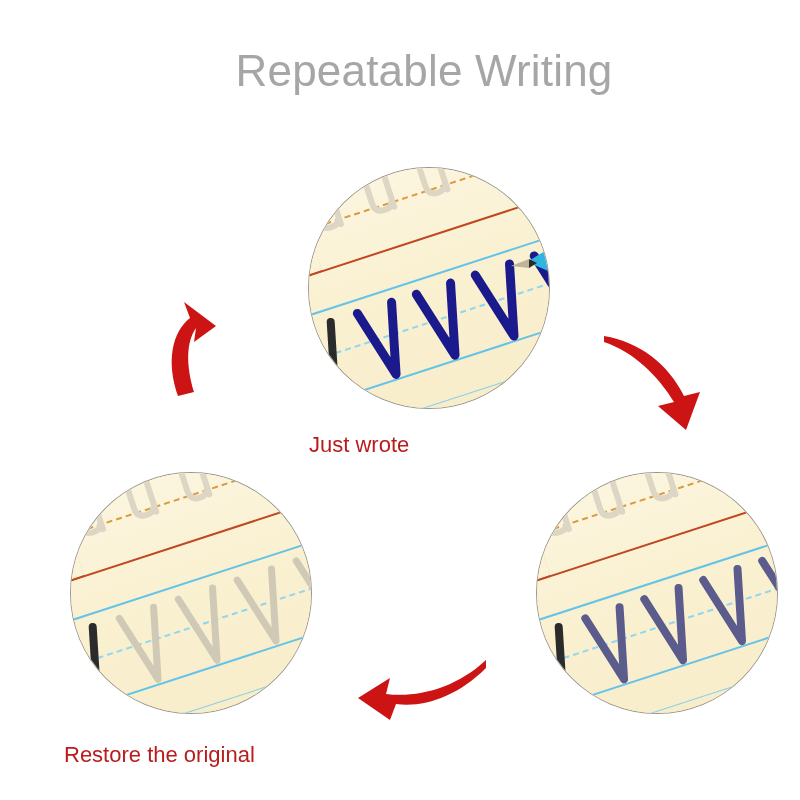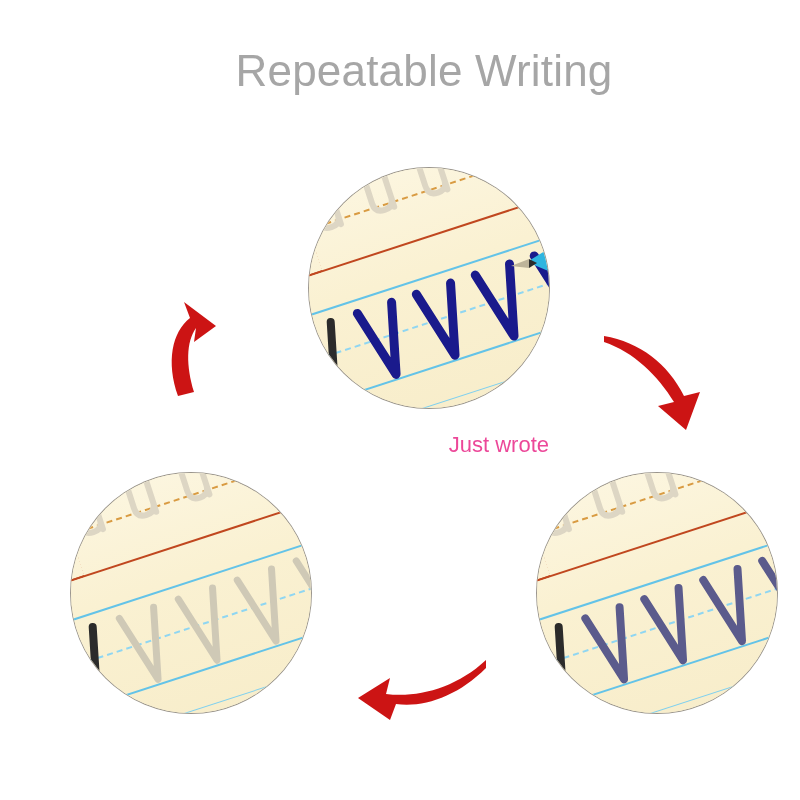--- a/index.html
+++ b/index.html
@@ -35,23 +35,23 @@
     color: #a6a6a6;
     letter-spacing: 0.2px;
     white-space: nowrap;
   }
 
   .step-label {
     position: absolute;
     font-family: "Liberation Sans", sans-serif;
     font-size: 22px;
     font-weight: 400;
-    color: #ec4899;
+    color: #b91c1c;
     white-space: nowrap;
-    text-align: right;
+    text-align: left;
   }
   .label-top     { left: 285px; top: 432px; width: 240px; }
   .label-right   { left: 505px; top: 752px; width: 240px; }
   .label-left    { left: 40px;  top: 742px; width: 260px; }
 
   
   .photo-circle {
     position: absolute;
     border-radius: 50%;
     overflow: hidden;
@@ -233,20 +233,21 @@
           <path d="M104 182 L122 252 L140 182" stroke="#cfc9b6" stroke-width="7"></path>
           <path d="M166 182 L184 252 L202 182" stroke="#cfc9b6" stroke-width="7"></path>
           <path d="M228 182 L246 252 L264 182" stroke="#cfc9b6" stroke-width="7"></path>
           <path d="M290 182 L308 252 L326 182" stroke="#cfc9b6" stroke-width="7"></path>
         </g>
       </svg>
 
     </div>
   </div>
 
+  <div class="step-label label-left">Restore the original</div>
 
   <svg class="arrow a-left" viewBox="0 0 112 112">
     <path d="M24 108
              C 12 74, 18 44, 36 30
              L 30 14
              L 62 38
              L 40 54
              L 42 40
              C 32 54, 32 78, 40 104 Z" fill="#cc1414"></path>
   </svg>

